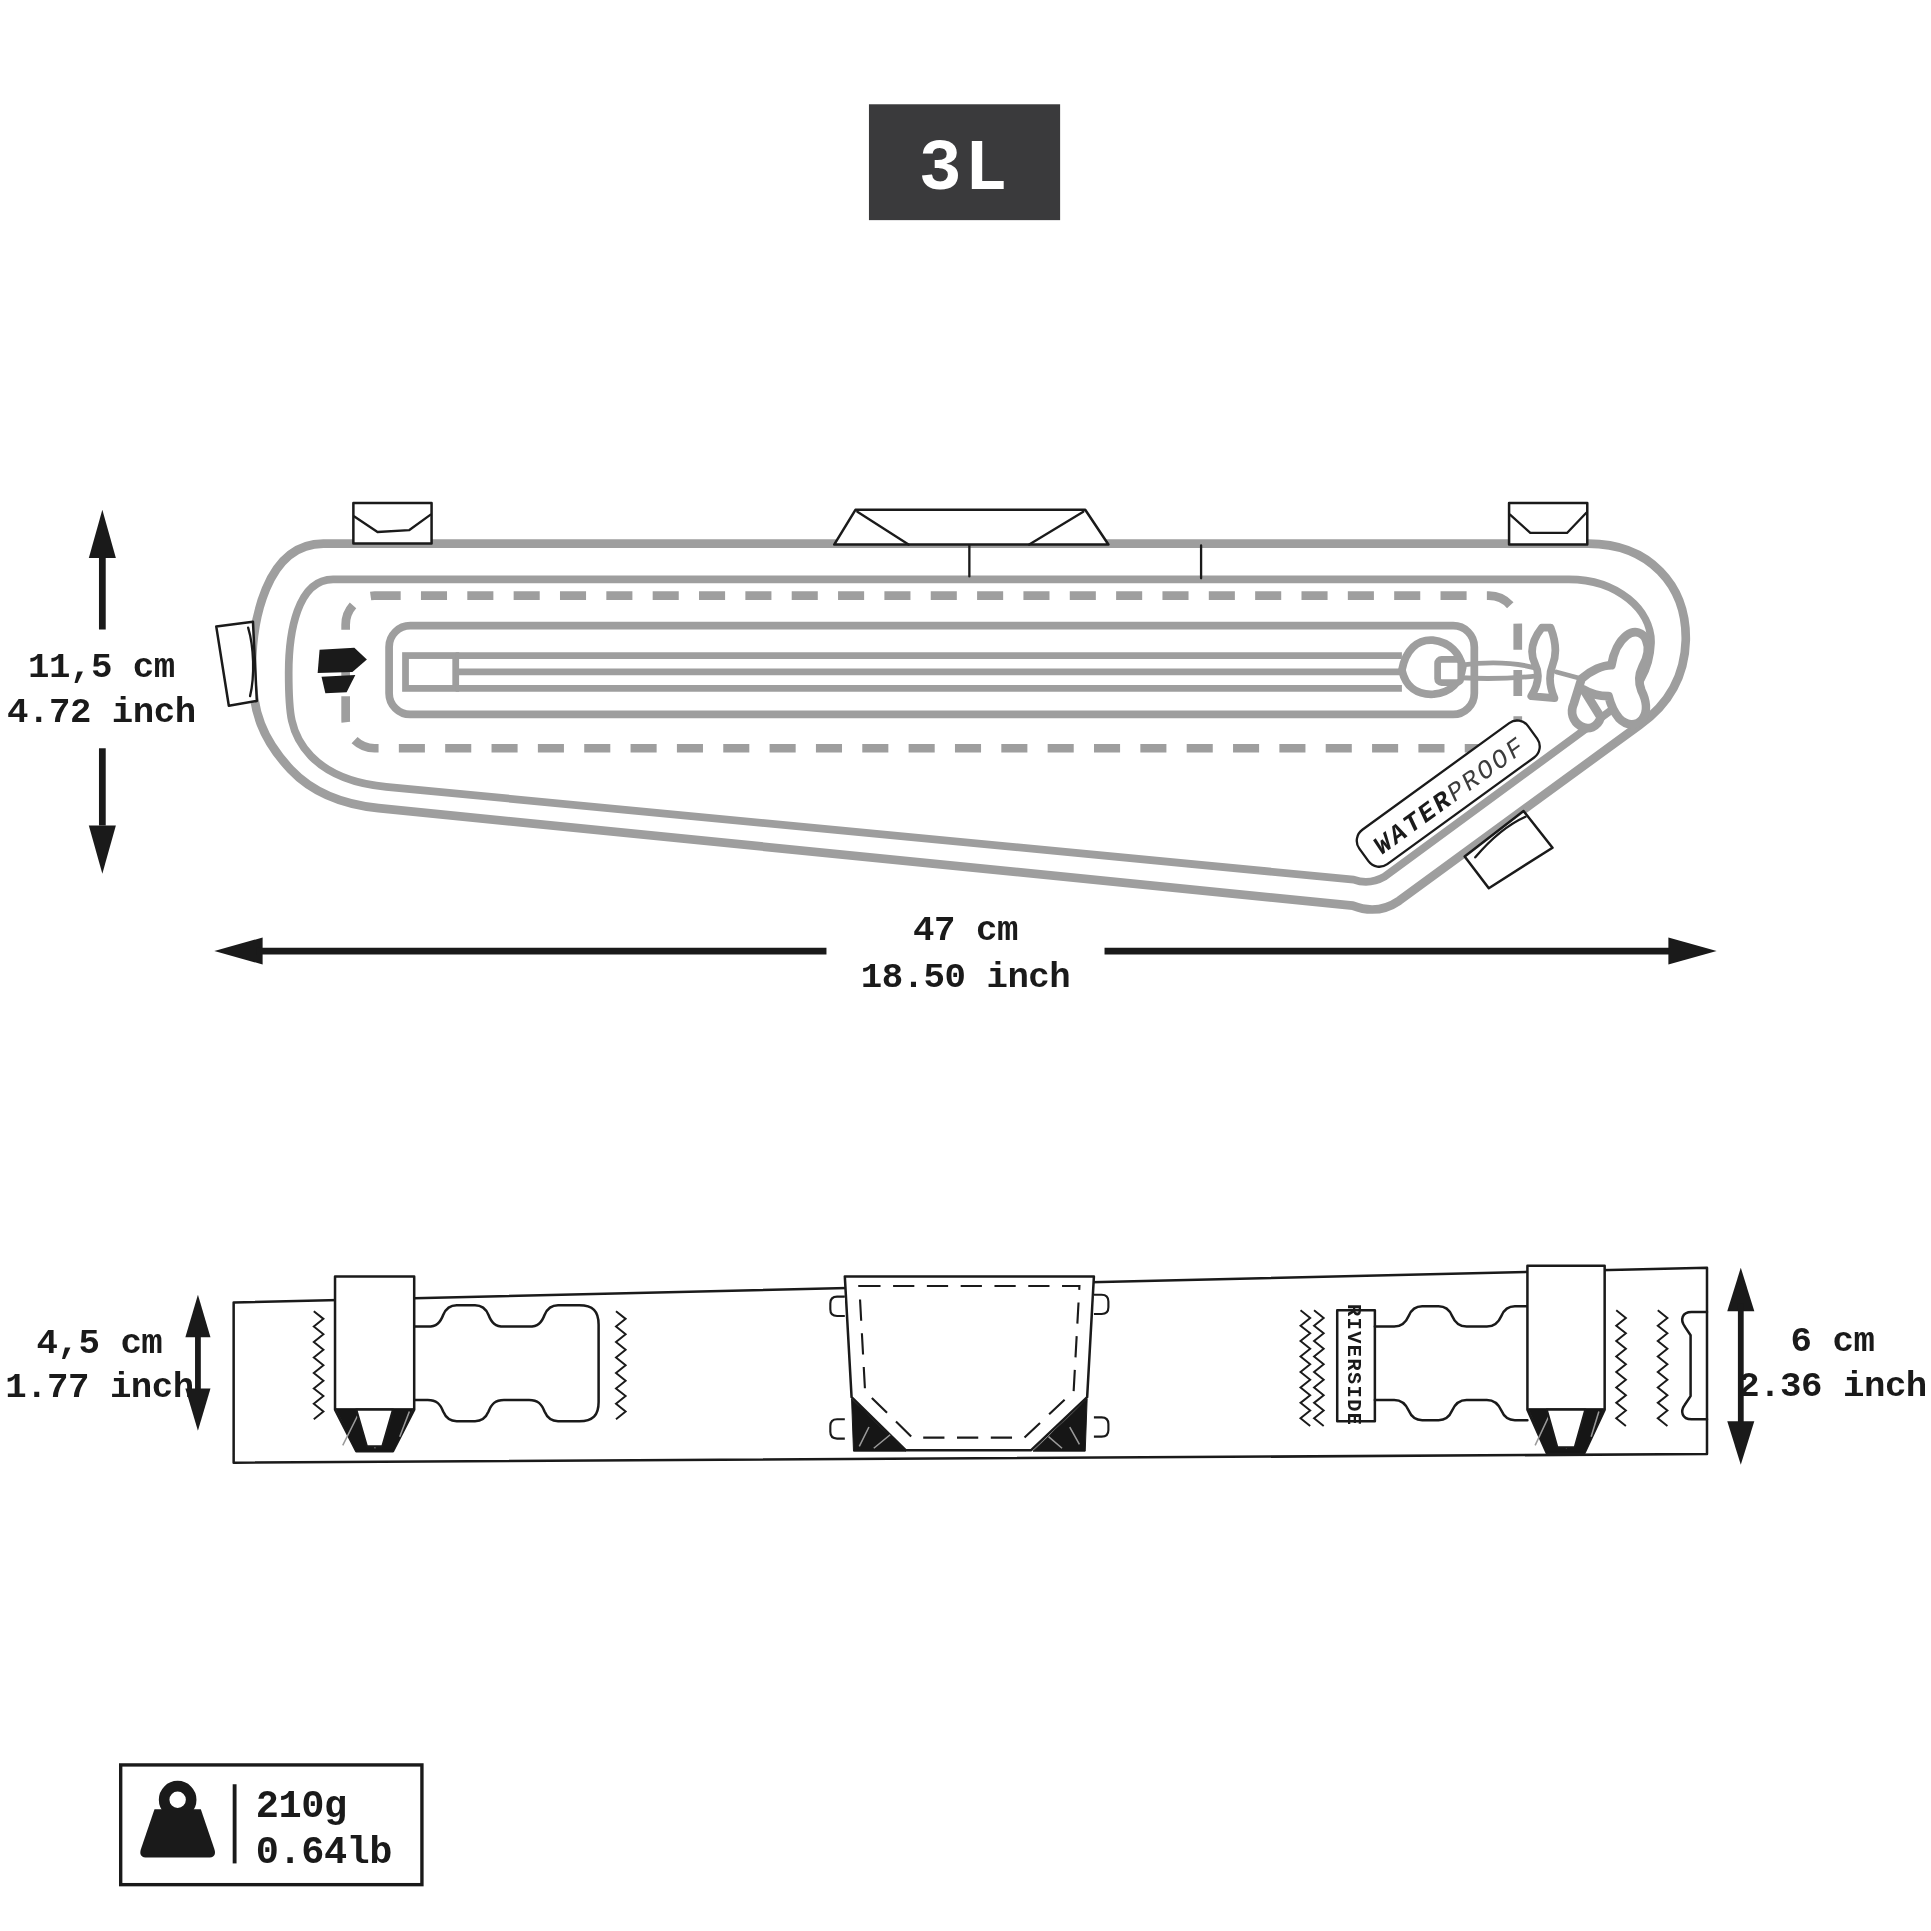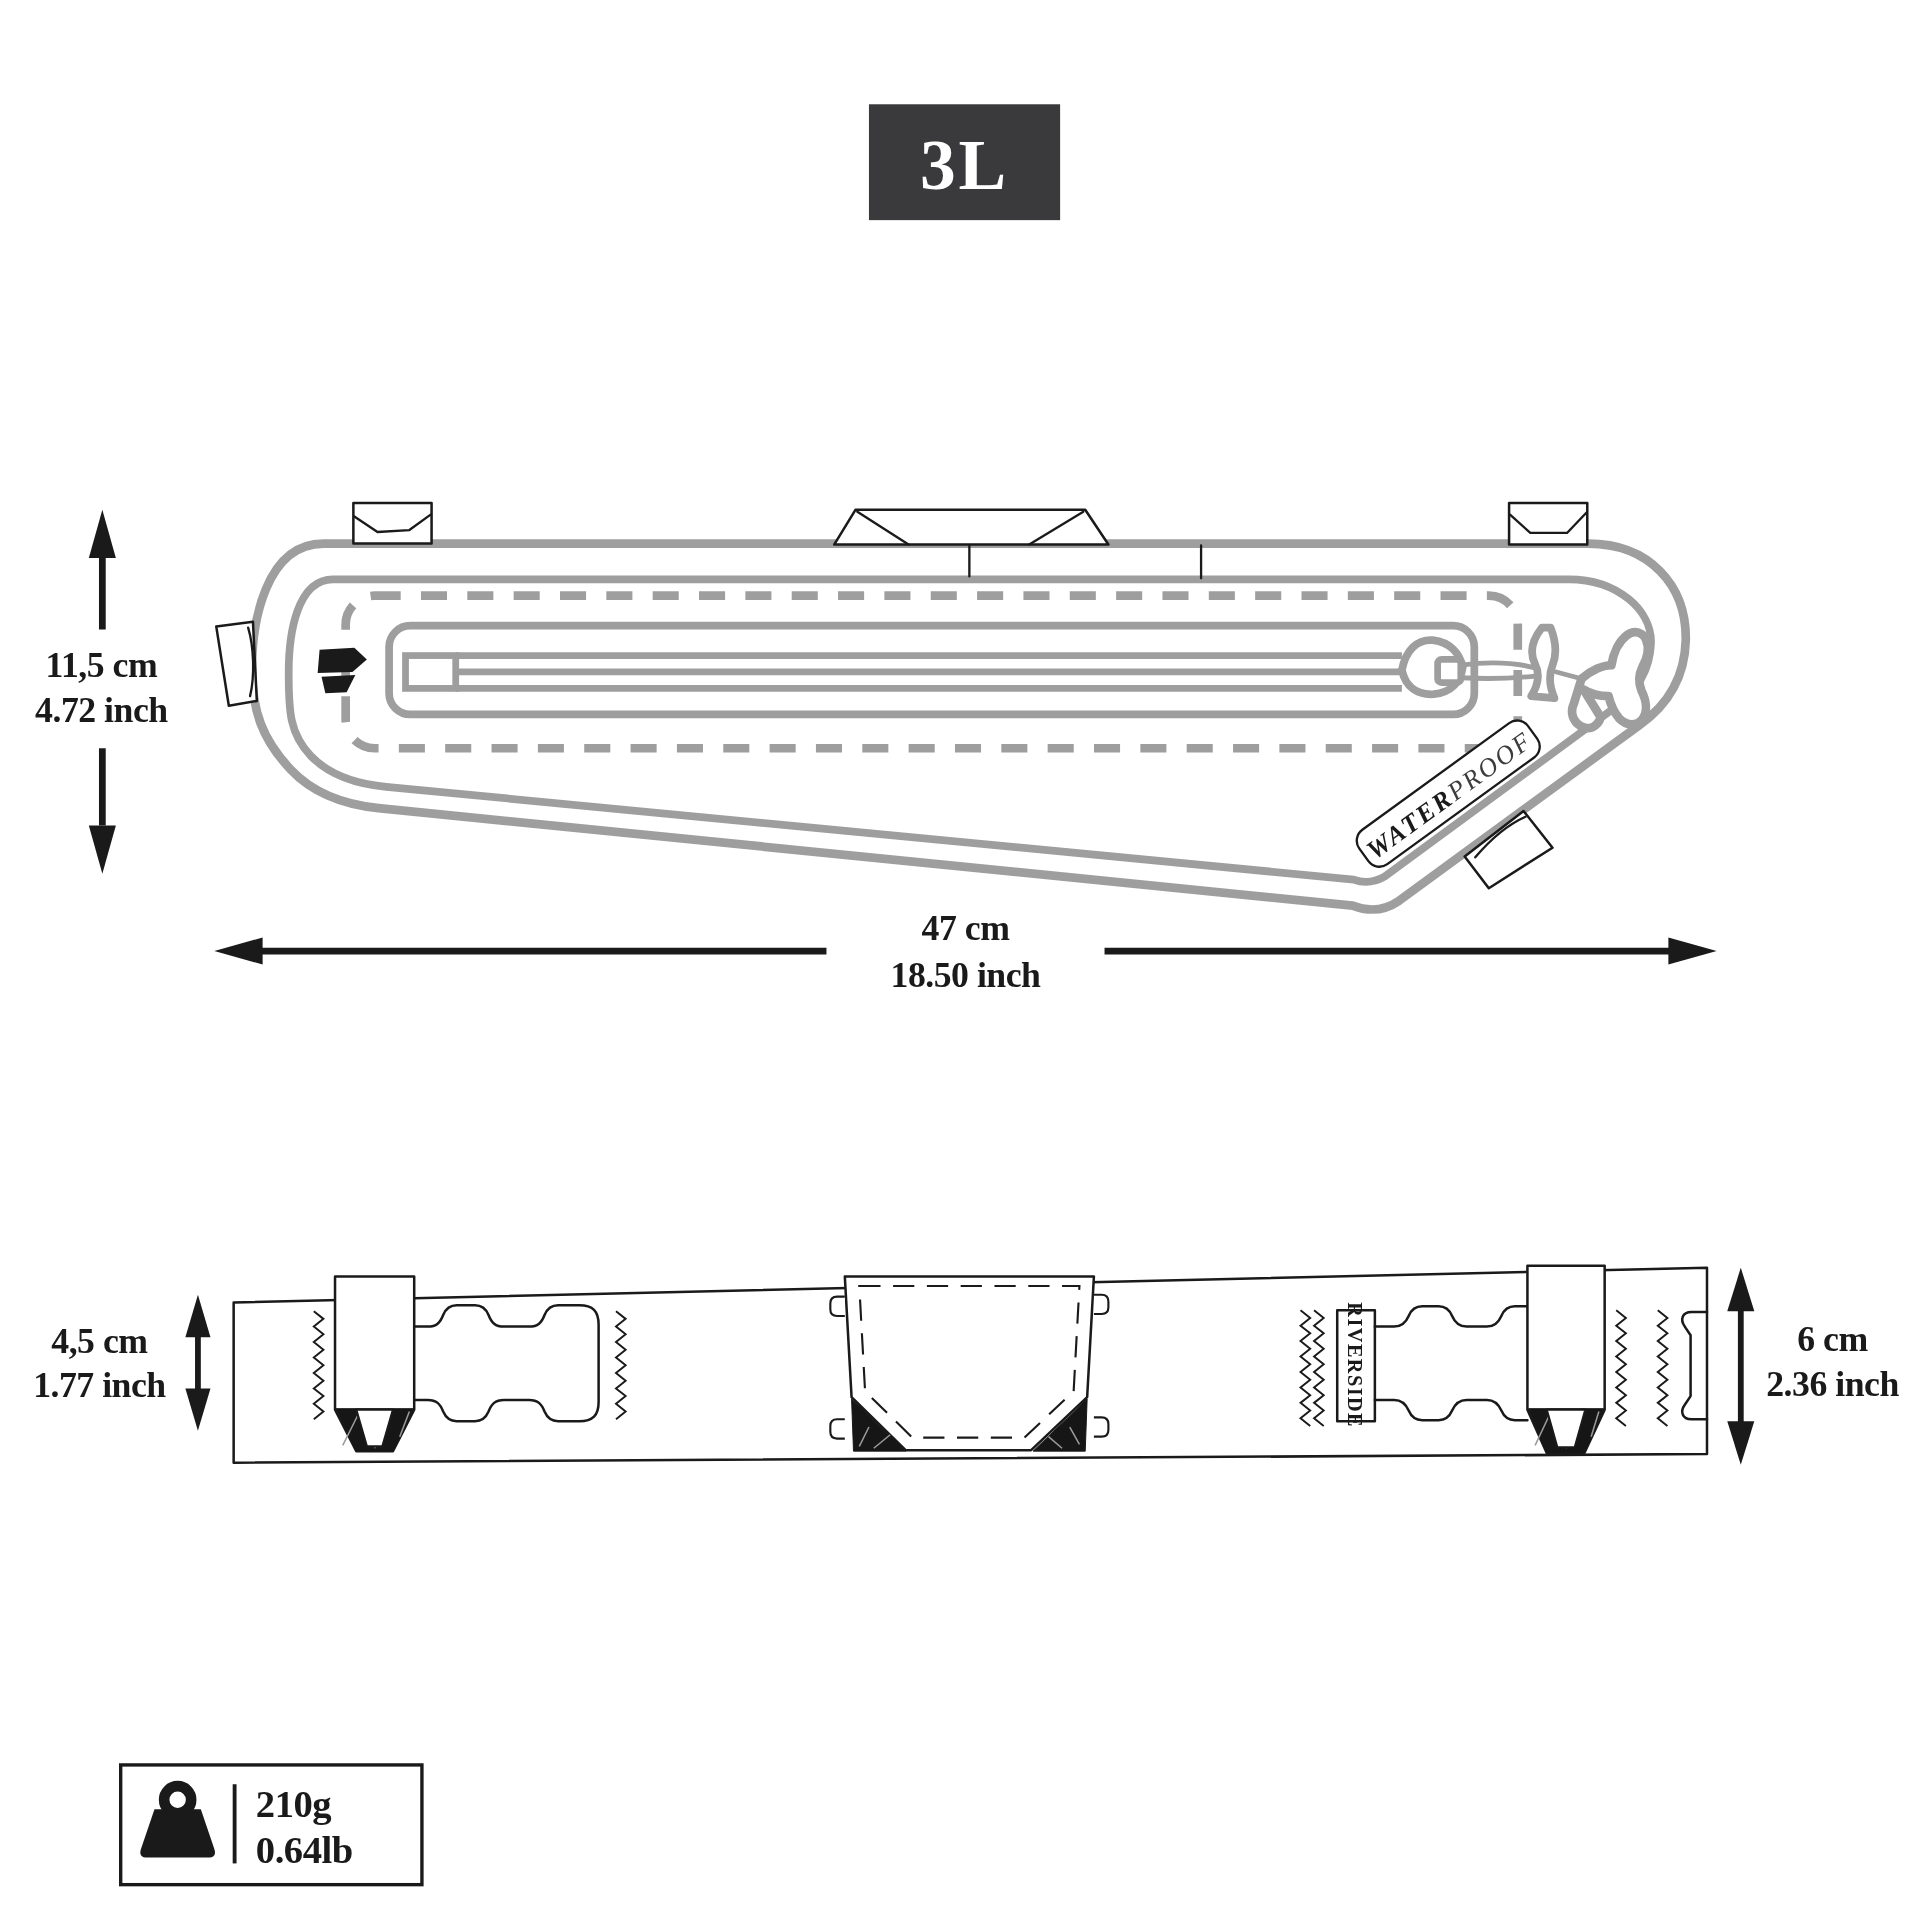--- a/index.html
+++ b/index.html
@@ -3,21 +3,21 @@
 <meta charset="utf-8">
 <style>
   :root{
     --ink:#1a1a1a;
     --line:#9e9e9e;
     --badge-bg:#3a3a3c;
     --badge-fg:#ffffff;
   }
   html,body{margin:0;padding:0;background:#ffffff;}
   #stage{position:relative;width:1931px;height:1931px;background:#fff;overflow:hidden;
-         font-family:Liberation Serif, serif;}
+         font-family:Liberation Mono, monospace;}
   svg{position:absolute;left:0;top:0;}
   
   .bagline{fill:none;stroke:var(--line);stroke-width:9;stroke-linejoin:round;stroke-linecap:round;}
   .bagline.thin{stroke-width:8;}
   .dashedrect{fill:none;stroke:var(--line);stroke-width:9;stroke-dasharray:27 21;stroke-linecap:butt;}
   .zipline{fill:none;stroke:var(--line);stroke-width:7;}
   .graypart{fill:#ffffff;stroke:var(--line);stroke-width:8;stroke-linejoin:round;}
   .cord{fill:none;stroke:var(--line);stroke-width:5;stroke-linecap:round;}
   .blk{fill:#ffffff;stroke:var(--ink);stroke-width:2.6;stroke-linejoin:round;}
   .blkline{fill:none;stroke:var(--ink);stroke-width:2.4;stroke-linejoin:round;stroke-linecap:round;}

